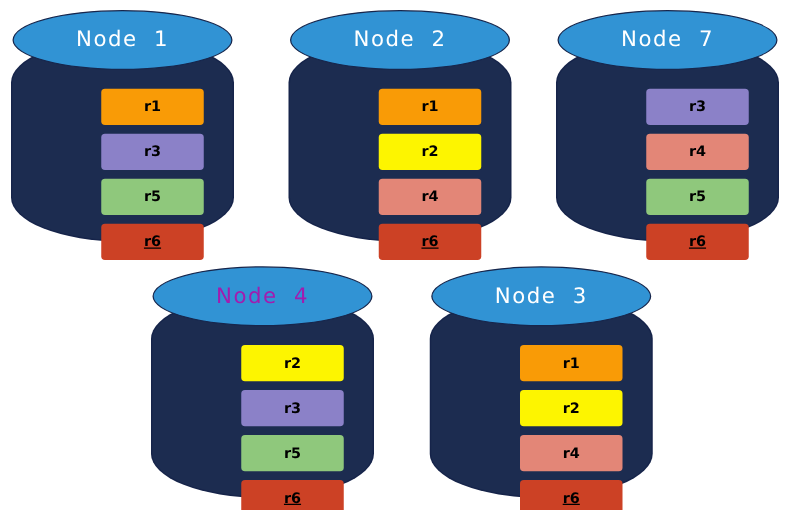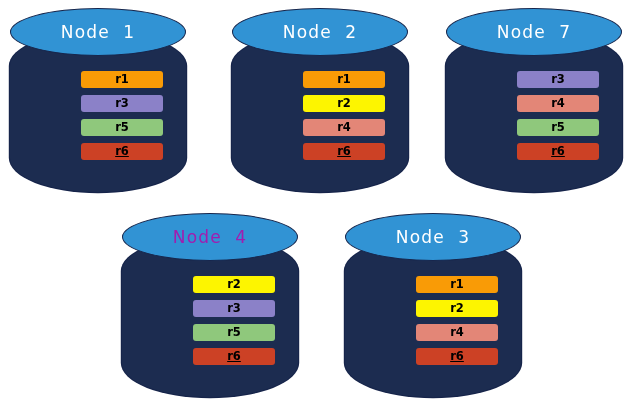--- a/index.html
+++ b/index.html
@@ -63,21 +63,21 @@
   }
 
   
   .replica-list {
     position: absolute;
     left: 23px;
     top: 63px;
     width: 130px;
   }
   .replica {
-    height: 17px;
+    height: 29px;
     margin-bottom: 7px;
     border-radius: 3px;
     display: flex;
     align-items: center;
     justify-content: center;
     font-size: 11.5px;
     font-weight: bold;
     color: #000000;
     line-height: 1;
     margin-left: 48px;

